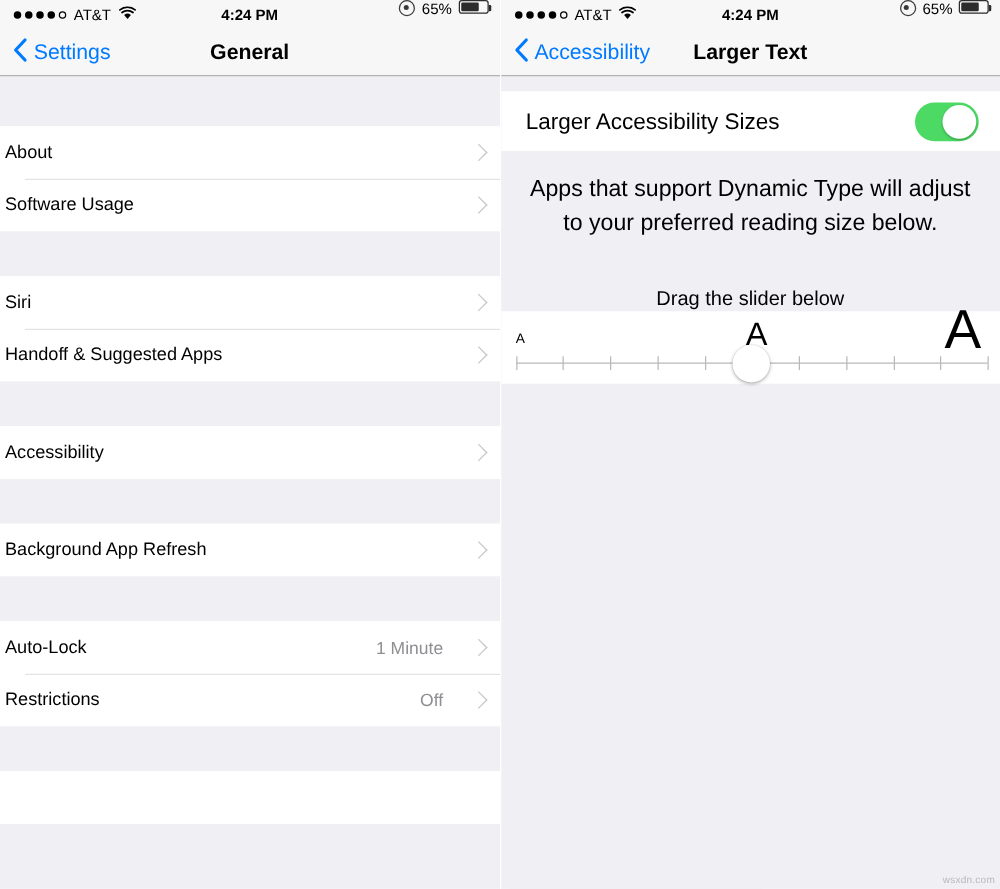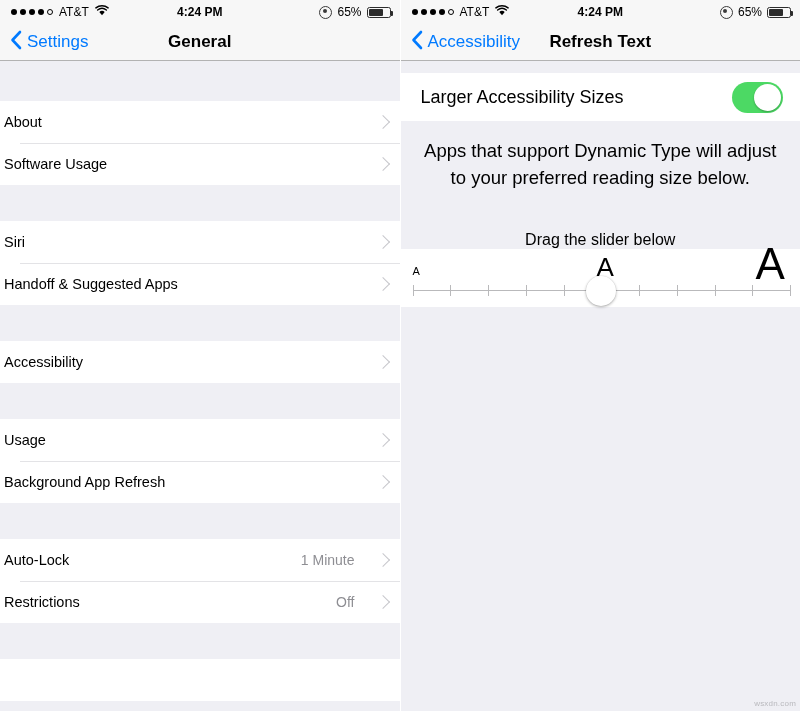--- a/index.html
+++ b/index.html
@@ -19,21 +19,21 @@
     height:24px;background:#f7f7f7;position:relative;
     font-size:12px;color:#000;
   }
   .sb-left{position:absolute;left:11px;top:0;height:24px;display:flex;align-items:center;gap:4px;}
   .dots{display:flex;align-items:center;gap:3px;}
   .dot{width:6px;height:6px;border-radius:50%;background:#000;}
   .dot.hollow{background:transparent;border:1px solid #000;width:4px;height:4px;}
   .carrier{font-size:12px;letter-spacing:0px;margin-left:2px;}
   .wifi{display:inline-block;margin-left:2px;}
   .sb-center{position:absolute;left:0;right:0;top:0;height:24px;display:flex;align-items:center;justify-content:center;font-size:12px;font-weight:bold;}
-  .sb-right{position:absolute;right:9px;top:0;height:24px;display:flex;align-items:center;gap:5px;}
+  .sb-right{position:absolute;right:9px;top:0;height:24px;display:flex;align-items:flex-start;gap:5px;}
   .loc-icon{width:11px;height:11px;border-radius:50%;border:1.5px solid #3a3a3a;position:relative;}
   .loc-icon:after{content:"";position:absolute;left:2.5px;top:2.5px;width:4px;height:4px;border-radius:50%;background:#3a3a3a;}
   .batt-pct{font-size:12px;}
   .batt{width:24px;height:11px;border:1px solid #2c2c2c;border-radius:2.5px;position:relative;box-sizing:border-box;}
   .batt:after{content:"";position:absolute;right:-3px;top:3px;width:2px;height:5px;background:#2c2c2c;border-radius:0 1px 1px 0;}
   .batt-fill{position:absolute;left:1px;top:1px;bottom:1px;width:65%;background:#2c2c2c;border-radius:1px;}
 
   
   .navbar{
     height:36px;background:#f7f7f7;position:relative;
@@ -177,24 +177,20 @@
         <div class="gap" style="height: 36px;"></div>
         <div class="group">
           <div class="row">
             <span class="row-label">Accessibility</span>
             <span class="chev"></span>
           </div>
         </div>
         <div class="gap" style="height: 36px;"></div>
         <div class="group">
           <div class="row">
-            <span class="row-label">Usage</span>
-            <span class="chev"></span>
-          </div>
-          <div class="row">
             <span class="row-label">Background App Refresh</span>
             <span class="chev"></span>
           </div>
         </div>
         <div class="gap" style="height: 36px;"></div>
         <div class="group">
           <div class="row">
             <span class="row-label">Auto-Lock</span>
             <span class="row-value">1 Minute</span>
             <span class="chev"></span>
@@ -245,21 +241,21 @@
 
     <div class="navbar">
       <div class="nav-back">
         <span class="chev-back">
           <svg width="12" height="20" viewBox="0 0 12 20">
               <path d="M10 2 L2.5 10 L10 18" stroke="#007aff" stroke-width="2.6" fill="none" stroke-linecap="round" stroke-linejoin="round"></path>
             </svg>
         </span>
         <span>Accessibility</span>
       </div>
-      <div class="nav-title">Refresh Text</div>
+      <div class="nav-title">Larger Text</div>
     </div>
 
     <div class="gap" style="height:12px;"></div>
 
     <div class="toggle-row">
       <span class="toggle-label">Larger Accessibility Sizes</span>
       <span class="switch" style="background: rgb(76, 217, 100);">
         <span class="knob"></span>
       </span>
     </div>

